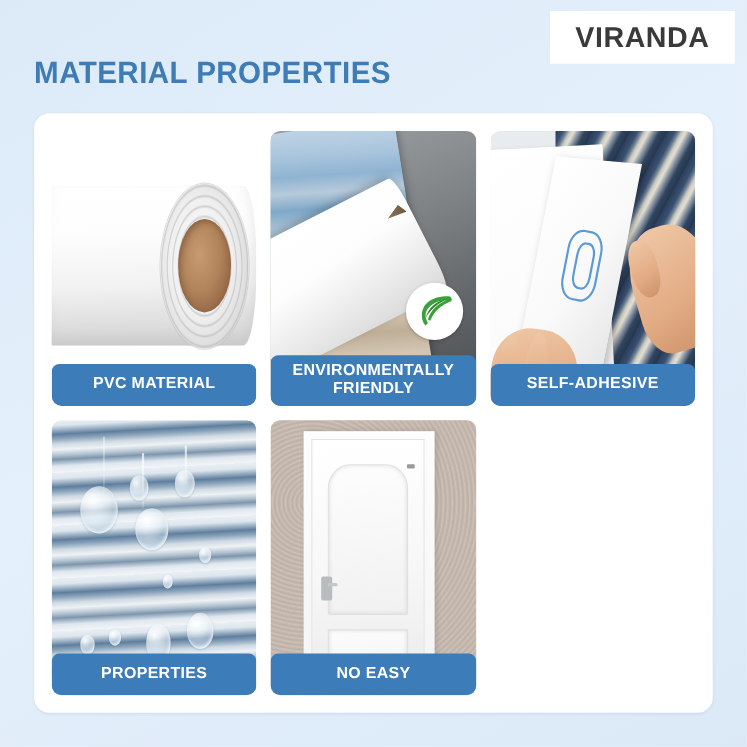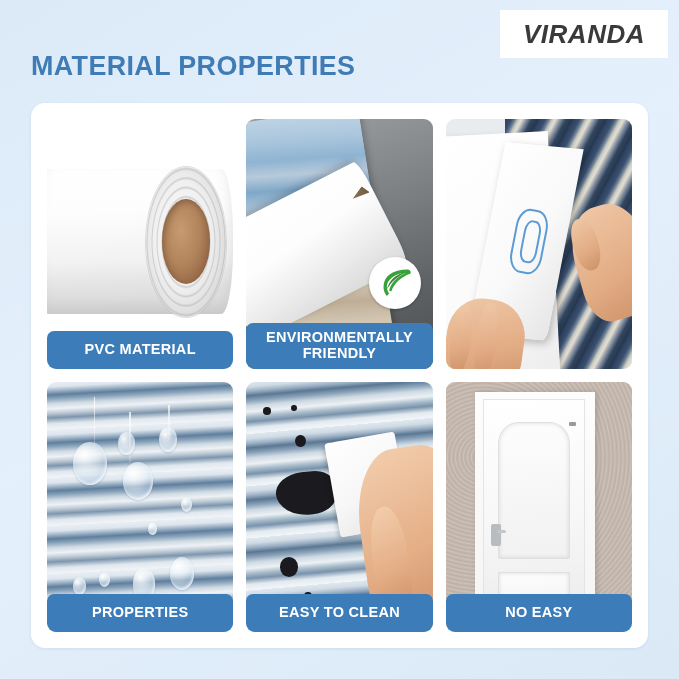--- a/index.html
+++ b/index.html
@@ -12,21 +12,21 @@
     background: linear-gradient(150deg, #dceaf8 0%, #e4f0fb 45%, #dbe9f7 100%);
     position: relative;
   }
 
   
   .brand-box {
     position: absolute;
     left: 500px; top: 10px;
     width: 168px; height: 48px;
     background: #ffffff;
-    display: flex; align-items: center; justify-content: center; font-style: italic;
+    display: flex; align-items: center; justify-content: center;
   }
   .brand-text {
     font-size: 26px;
     font-weight: bold;
     letter-spacing: 0.5px;
     color: #3a3a3a;
     font-family: "Liberation Sans", sans-serif;
   }
 
   
@@ -435,20 +435,23 @@
     <div class="tile">
       <div class="tile-image">
         <div class="adh-bg">
           <div class="adh-wave"></div>
           <div class="adh-white-sheet"></div>
           <div class="adh-peel"></div>
           <div class="adh-clip"></div>
           <div class="adh-hand left"></div>
           <div class="adh-hand right"></div>
         </div>
+      </div>
+      <div class="tile-label">
+        <span>SELF-ADHESIVE</span>
       </div>
     </div>
 
     <div class="tile">
       <div class="tile-image">
         <div class="wp-bg">
           <div class="drop-trail" style="left:25%;top:6%;height:22%"></div>
           <div class="drop" style="left:14%;top:24%;width:18%;height:17%"></div>
           <div class="drop-trail" style="left:44%;top:12%;height:20%"></div>
           <div class="drop" style="left:38%;top:20%;width:9%;height:9%"></div>
@@ -461,38 +464,20 @@
           <div class="drop" style="left:46%;top:74%;width:12%;height:14%"></div>
           <div class="drop" style="left:66%;top:70%;width:13%;height:13%"></div>
           <div class="drop" style="left:54%;top:56%;width:5%;height:5%"></div>
         </div>
       </div>
       <div class="tile-label">
         <span>PROPERTIES</span>
       </div>
     </div>
 
-    <div class="tile">
-      <div class="tile-image">
-        <div class="clean-bg">
-          <div class="stain" style="left:9%;top:10%;width:4%;height:3%"></div>
-          <div class="stain" style="left:24%;top:9%;width:3%;height:2.5%"></div>
-          <div class="stain" style="left:26%;top:21%;width:6%;height:5%"></div>
-          <div class="stain" style="left:44%;top:24%;width:6%;height:5%"></div>
-          <div class="stain" style="left:16%;top:36%;width:32%;height:17%;border-radius:50% 40% 46% 60%;transform:rotate(-6deg)"></div>
-          <div class="stain" style="left:18%;top:70%;width:10%;height:8%"></div>
-          <div class="stain" style="left:31%;top:84%;width:4%;height:3.5%"></div>
-          <div class="clean-cloth"></div>
-          <div class="clean-hand"></div>
-        </div>
-      </div>
-      <div class="tile-label">
-        <span>EASY TO CLEAN</span>
-      </div>
-    </div>
 
     <div class="tile">
       <div class="tile-image">
         <div class="door-bg">
           <div class="baseboard"></div>
           <div class="door-frame">
             <div class="door-inner">
               <div class="door-hinge"></div>
               <div class="door-panel-top"></div>
               <div class="door-panel-bottom"></div>

